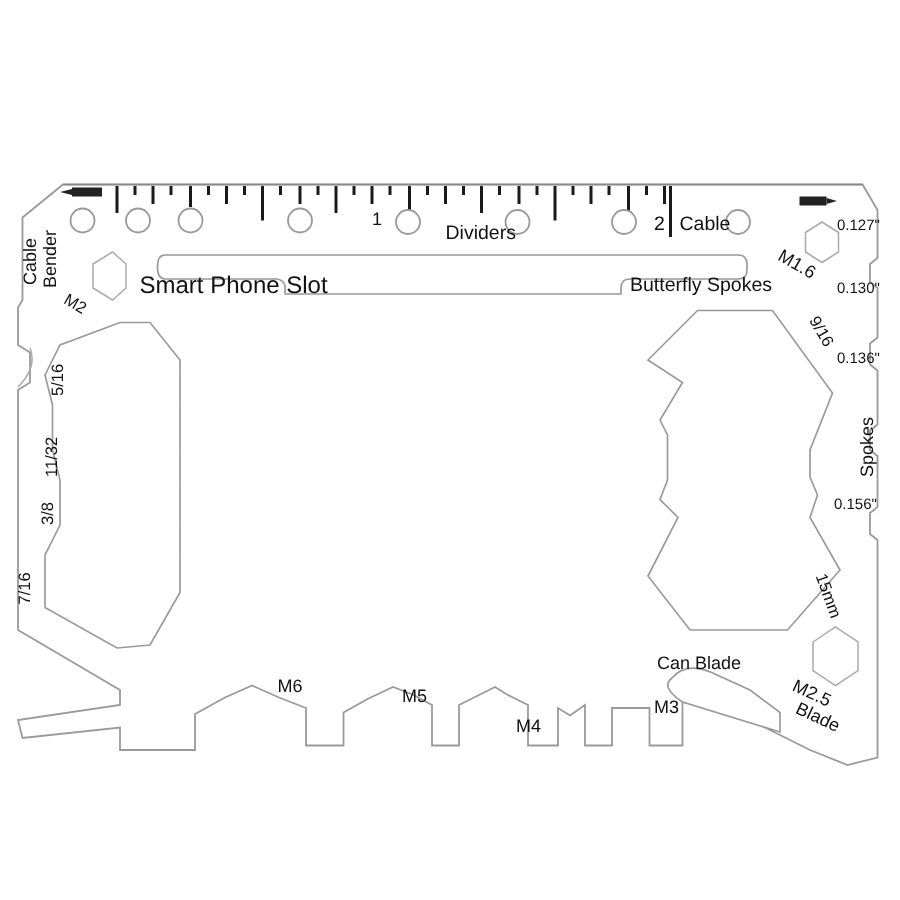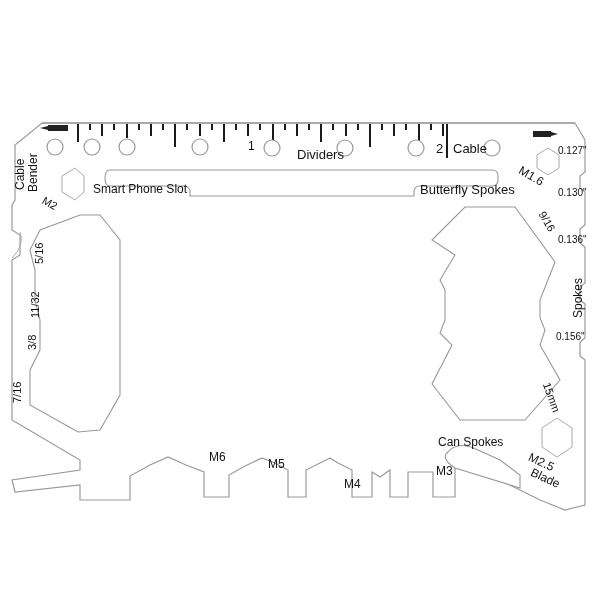--- a/index.html
+++ b/index.html
@@ -92,37 +92,37 @@
 
 <div class="lbl" style="left:248px;top:140px;font-size:12px;">1</div>
 <div class="lbl" style="left:297px;top:148px;font-size:13px;">Dividers</div>
 <div class="lbl" style="left:436px;top:142px;font-size:13px;">2</div>
 <div class="lbl" style="left:453px;top:142px;font-size:13px;">Cable</div>
 
 <div class="lbl" style="left:-2px;top:168px;transform:rotate(-90deg);transform-origin:left top;font-size:12px;top:190px;left:14px;">Cable</div>
 <div class="lbl" style="transform:rotate(-90deg);transform-origin:left top;font-size:12px;top:192px;left:27px;">Bender</div>
 
 <div class="lbl" style="left:42px;top:198px;transform:rotate(30deg);font-size:11px;">M2</div>
-<div class="lbl" style="left:93px;top:183px;font-size:12px;">Smart Phone Slot</div>
+<div class="lbl" style="left:93px;top:183px;font-size:16px;">Smart Phone Slot</div>
 <div class="lbl" style="left:420px;top:183px;font-size:13px;">Butterfly Spokes</div>
 
 <div class="lbl" style="left:518px;top:170px;transform:rotate(30deg);font-size:12px;">M1.6</div>
 <div class="lbl sm" style="left:558px;top:146px;">0.127"</div>
 <div class="lbl sm" style="left:558px;top:188px;">0.130"</div>
 <div class="lbl sm" style="left:558px;top:235px;">0.136"</div>
 <div class="lbl sm" style="left:556px;top:332px;">0.156"</div>
 <div class="lbl" style="left:572px;top:318px;transform:rotate(-90deg);transform-origin:left top;font-size:12px;">Spokes</div>
 <div class="lbl" style="left:536px;top:216px;transform:rotate(60deg);font-size:11px;">9/16</div>
 <div class="lbl" style="left:536px;top:392px;transform:rotate(70deg);font-size:11px;">15mm</div>
 
 <div class="lbl" style="left:34px;top:264px;transform:rotate(-90deg);transform-origin:left top;font-size:11px;">5/16</div>
 <div class="lbl" style="left:30px;top:318px;transform:rotate(-90deg);transform-origin:left top;font-size:11px;">11/32</div>
 <div class="lbl" style="left:27px;top:350px;transform:rotate(-90deg);transform-origin:left top;font-size:11px;">3/8</div>
 <div class="lbl" style="left:12px;top:403px;transform:rotate(-90deg);transform-origin:left top;font-size:11px;">7/16</div>
 
-<div class="lbl" style="left:185px;top:451px;margin-left:24px;">M6</div>
+<div class="lbl" style="left:185px;top:451px;">M6</div>
 <div class="lbl" style="left:268px;top:458px;">M5</div>
 <div class="lbl" style="left:344px;top:462px;margin-top:16px;">M4</div>
 <div class="lbl" style="left:406px;top:465px;margin-left:30px;">M3</div>
 
-<div class="lbl" style="left:438px;top:436px;">Can Spokes</div>
+<div class="lbl" style="left:438px;top:436px;">Can Blade</div>
 <div class="lbl" style="left:528px;top:456px;transform:rotate(25deg);font-size:12px;">M2.5</div>
 <div class="lbl" style="left:530px;top:472px;transform:rotate(25deg);font-size:12px;">Blade</div>
 
 </body></html>

